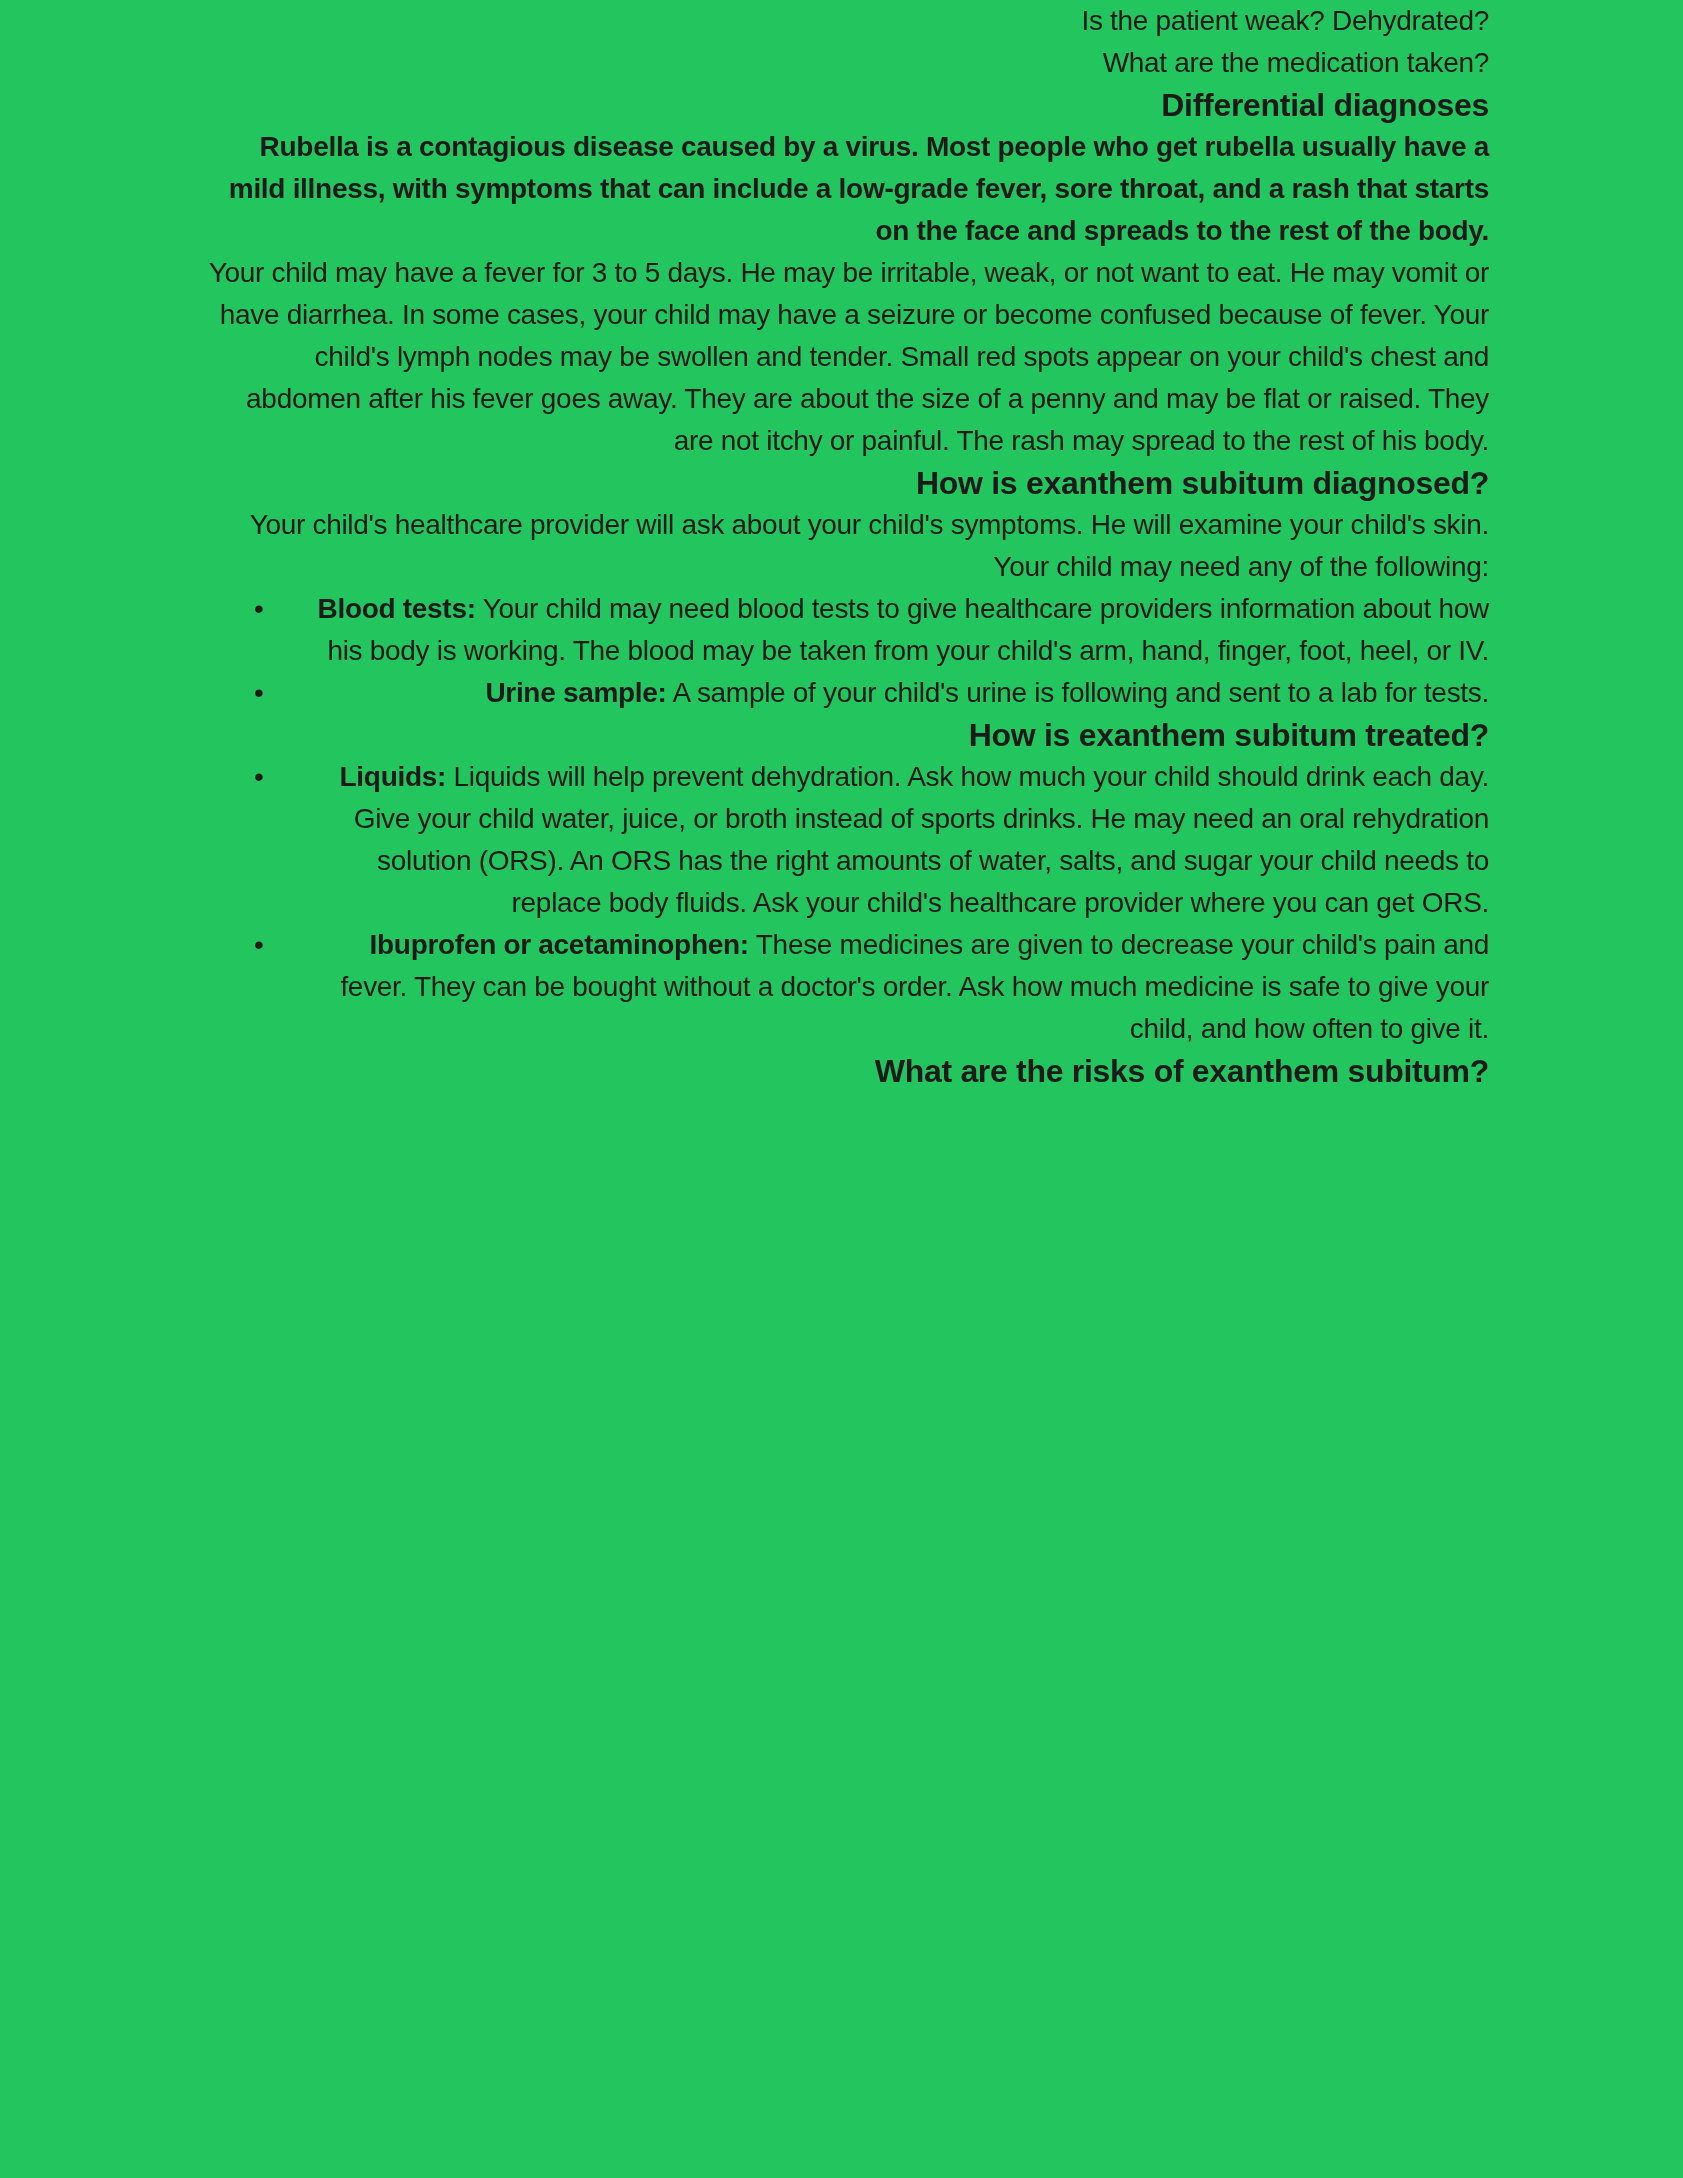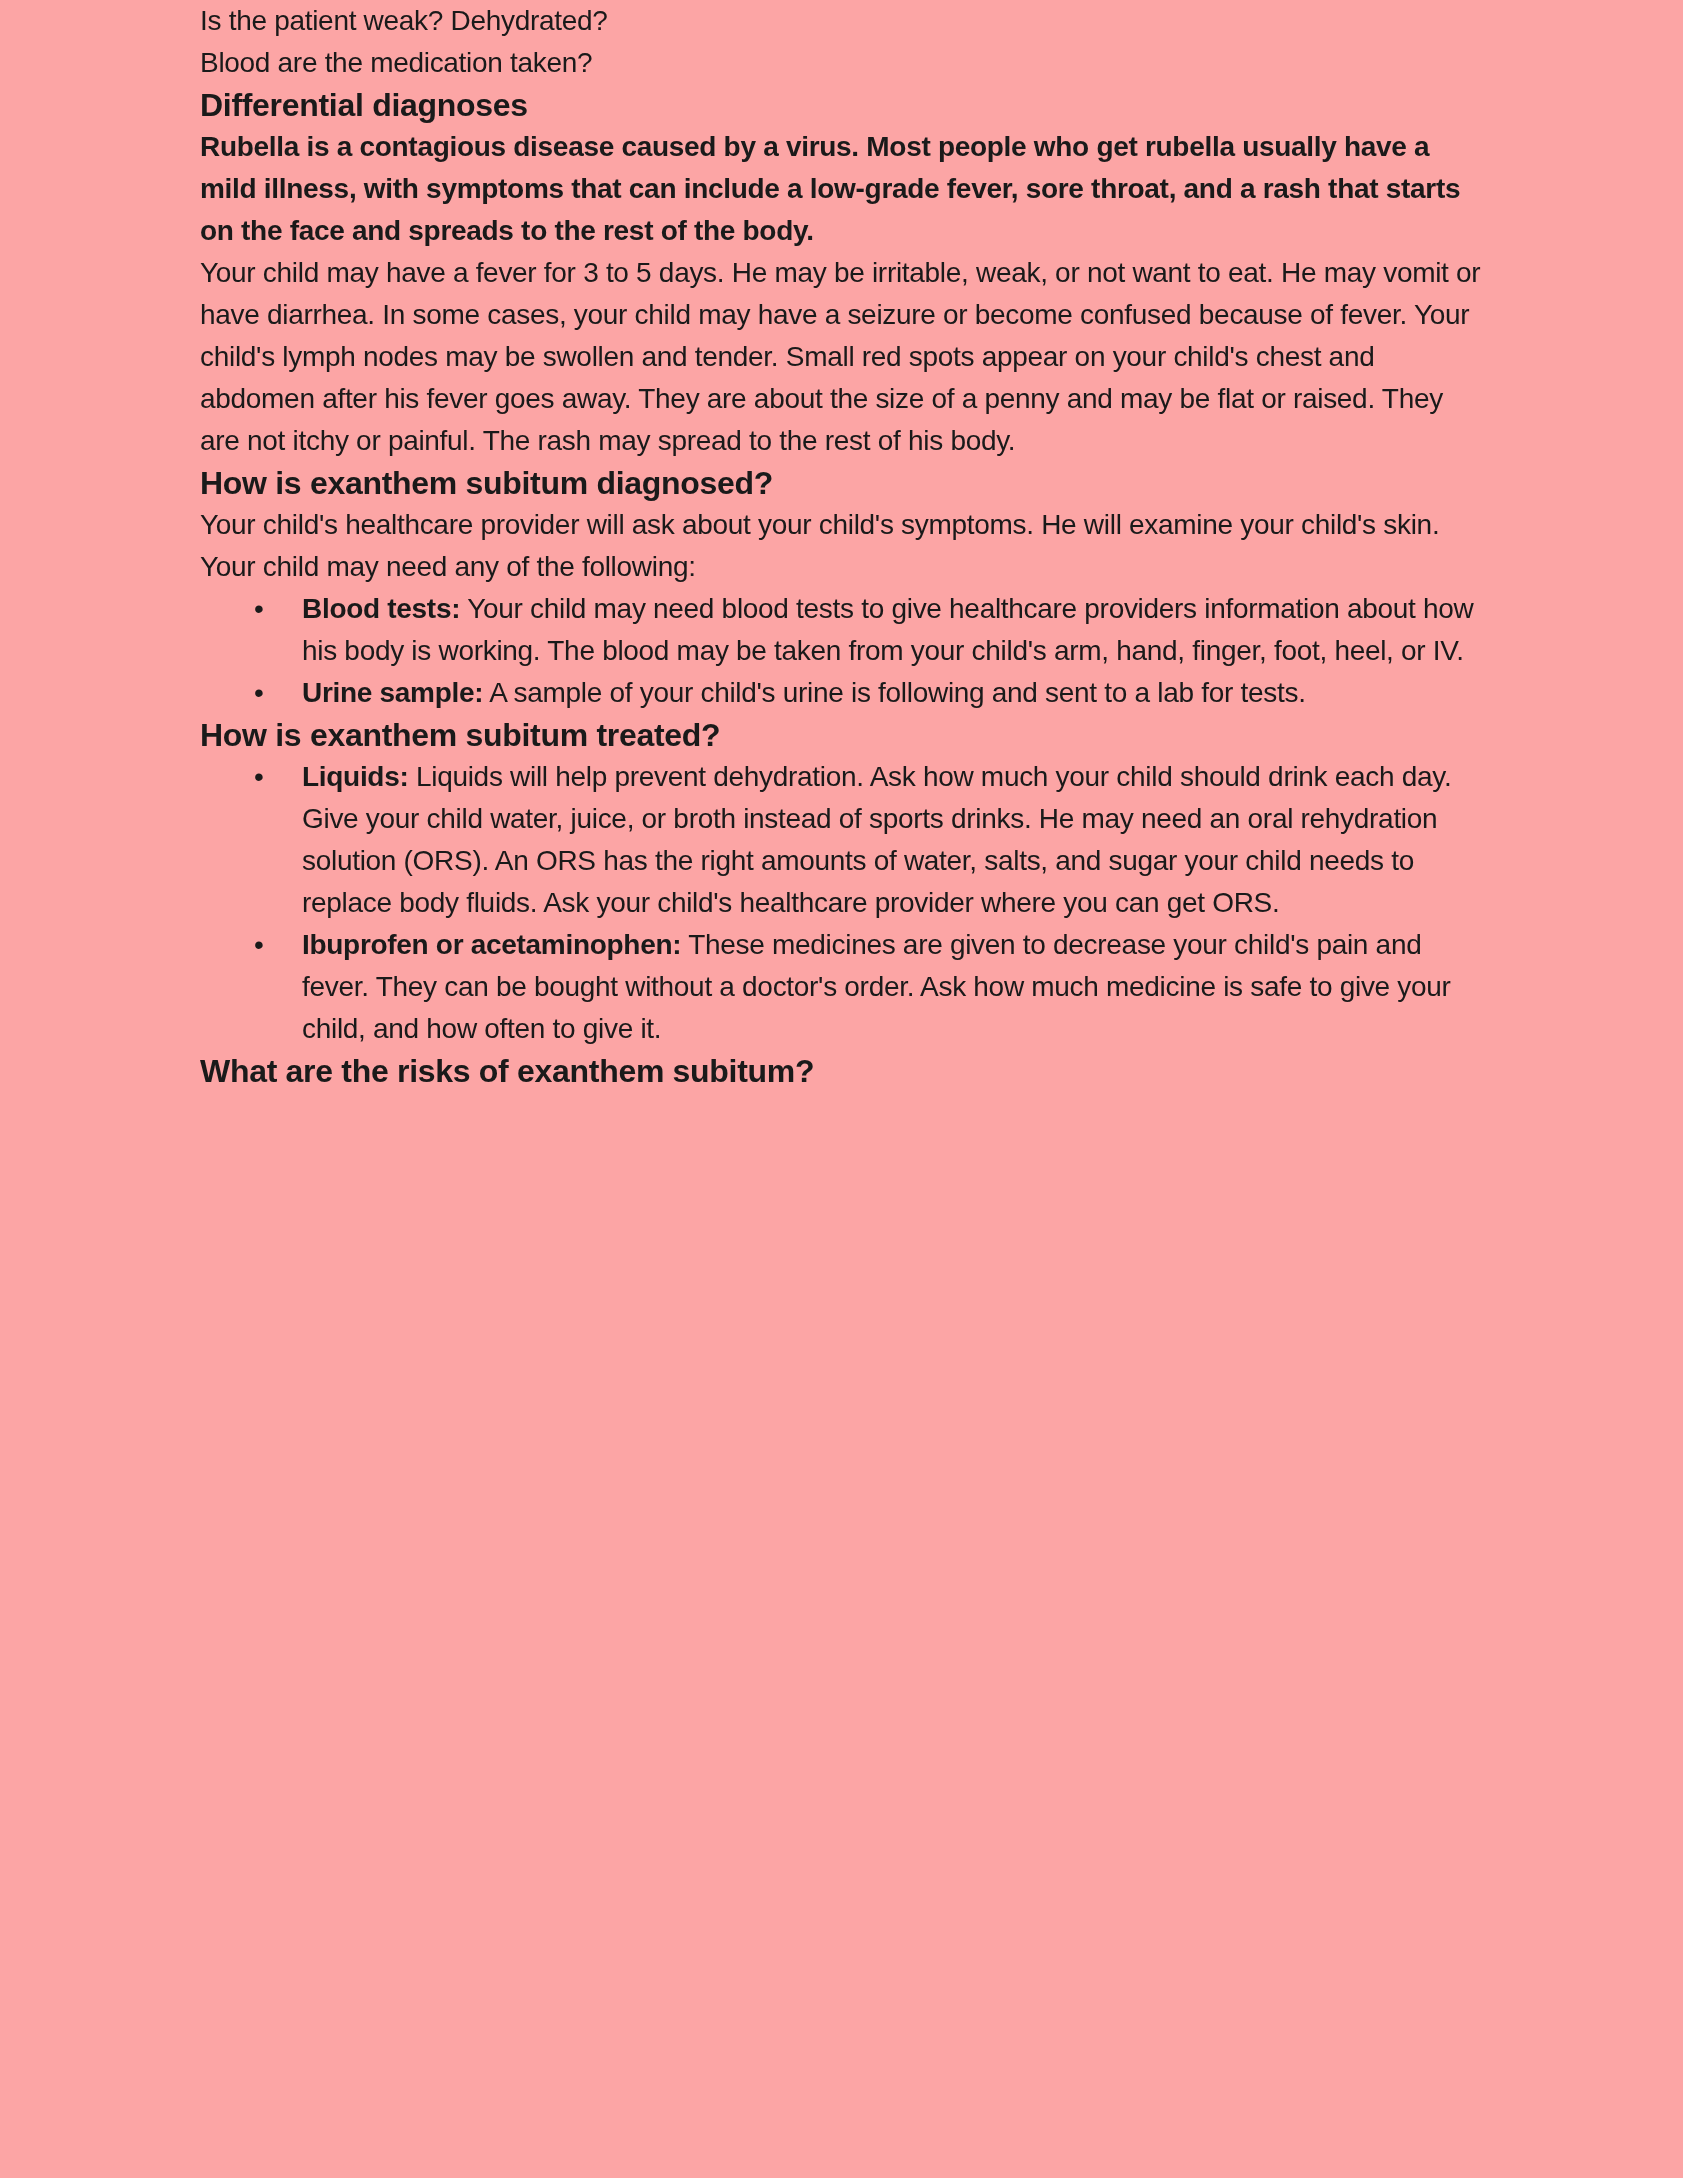--- a/index.html
+++ b/index.html
@@ -1,21 +1,22 @@
 <!DOCTYPE html>
 <html><head>
 <meta charset="utf-8">
 <style>
   html, body { margin: 0; padding: 0; background: #ffffff; }
   .page {
     position: relative;
     width: 1683px;
     height: 2178px;
-    background: #fca5a5;
+    background: #22c55e;
     overflow: hidden;
+    text-align: right;
   }
   .content {
     position: absolute;
     left: 200px;
     top: 0;
     width: 1289px;
     font-family: "Liberation Sans", sans-serif;
     font-size: 28px;
     line-height: 42px;
     letter-spacing: -0.3px;
@@ -58,21 +59,21 @@
   .h-risks     { margin-top: 14px; }
 </style>
 </head>
 <body>
 
 <div class="page">
   <div class="content">
 
     <p class="q1">Is the patient weak? Dehydrated?</p>
 
-    <p class="q2">Blood are the medication taken?</p>
+    <p class="q2">What are the medication taken?</p>
 
     <h2 class="doc-heading h-diff">Differential diagnoses</h2>
 
     <p class="bold-par p-rubella">Rubella is a contagious disease caused by a virus. Most people who get rubella usually have a mild illness, with symptoms that can include a low-grade fever, sore throat, and a rash that starts on the face and spreads to the rest of the body.</p>
 
 
     <p class="p-signs">Your child may have a fever for 3 to 5 days. He may be irritable, weak, or not want to eat. He may vomit or have diarrhea. In some cases, your child may have a seizure or become confused because of fever. Your child's lymph nodes may be swollen and tender. Small red spots appear on your child's chest and abdomen after his fever goes away. They are about the size of a penny and may be flat or raised. They are not itchy or painful. The rash may spread to the rest of his body.</p>
 
     <h2 class="doc-heading h-diag">How is exanthem subitum diagnosed?</h2>
 

